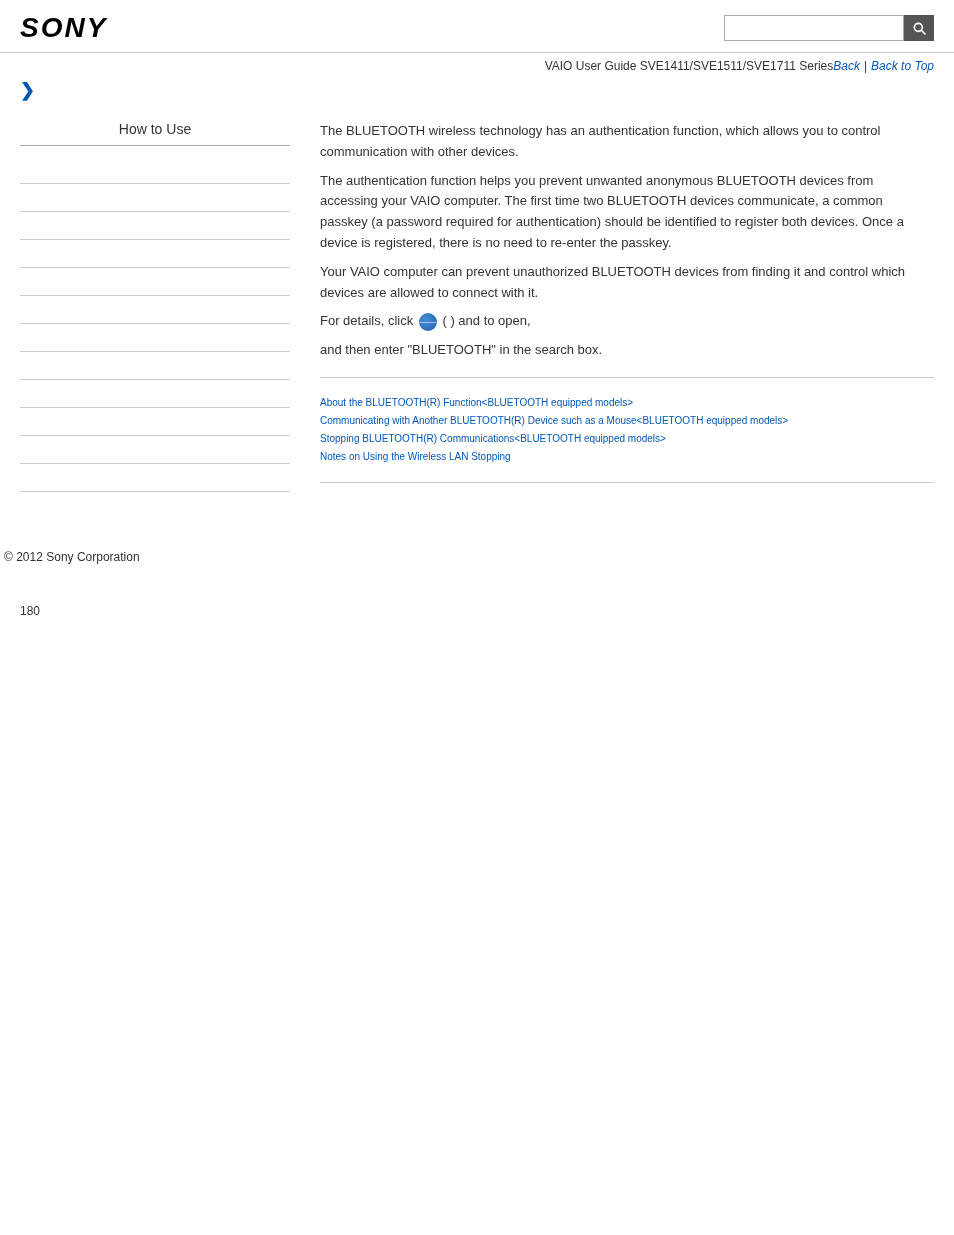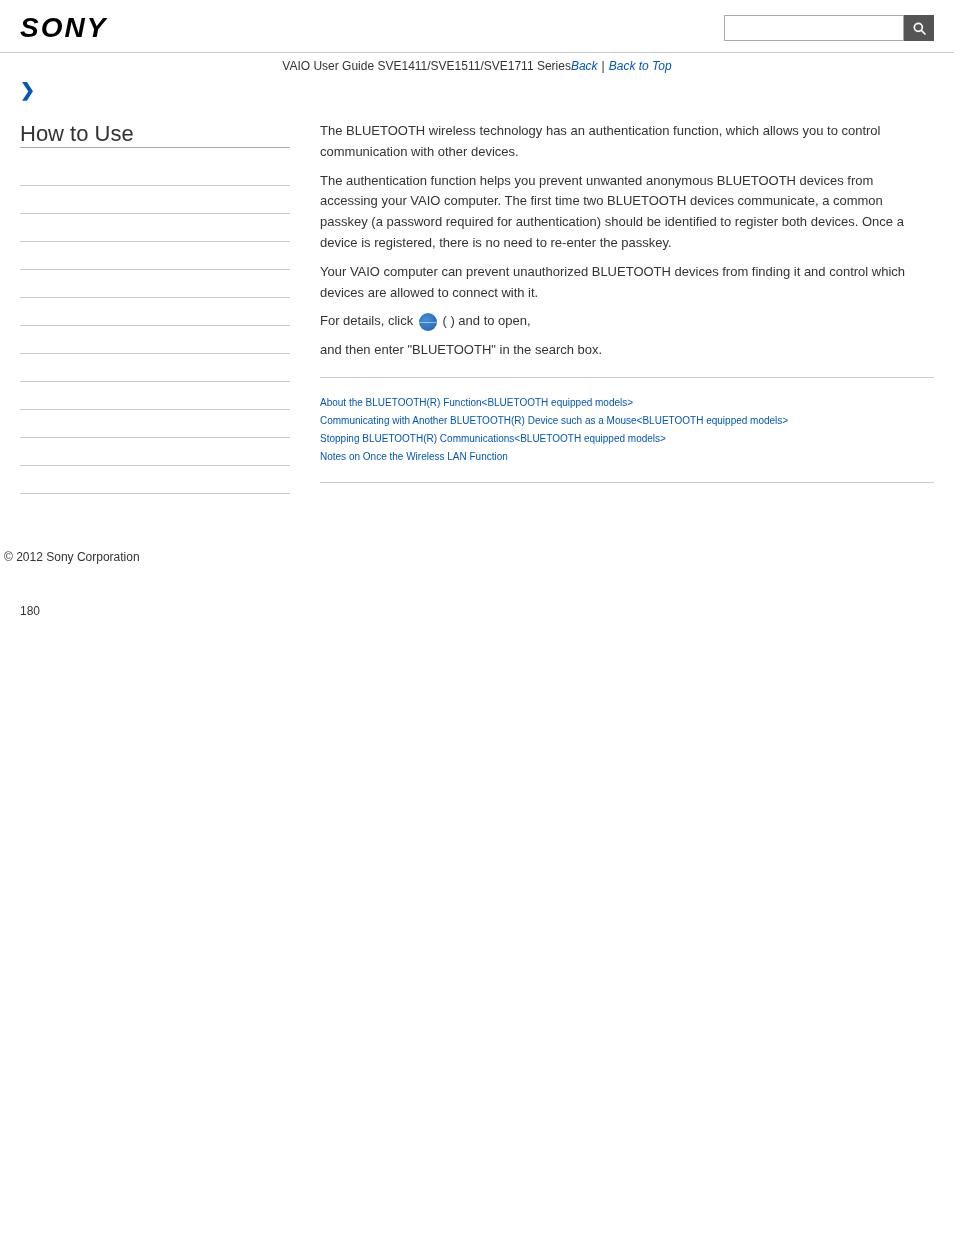--- a/index.html
+++ b/index.html
@@ -52,21 +52,21 @@
     .search-btn svg {
       width: 16px;
       height: 16px;
       fill: #fff;
     }
 
     
     .nav-bar {
       display: flex;
       align-items: center;
-      justify-content: center;
+      justify-content: flex-end;
       padding: 6px 20px;
       font-size: 12px;
     }
     .nav-left {
       color: #333;
     }
     .nav-right {
       display: flex;
       gap: 4px;
       align-items: center;
@@ -97,25 +97,27 @@
       font-weight: bold;
     }
 
     
     .sidebar {
       width: 290px;
       flex-shrink: 0;
       padding-right: 20px;
     }
     .sidebar-title {
-      font-size: 22px;
+      font-size: 14px;
       font-weight: normal;
       color: #333;
       border-bottom: 1px solid #aaa;
+      padding-bottom: 8px;
       margin-bottom: 10px;
+      text-align: center;
     }
     .sidebar-item {
       border-bottom: 1px solid #ccc;
       padding: 7px 0;
       font-size: 12px;
       color: #555;
       height: 28px;
     }
 
     
@@ -241,21 +243,21 @@
       <span>For details, click </span><span class="inline-icon"></span><span> (</span><span> ) and </span><span> to open</span><span>,</span>
     </p>
     <p class="content-paragraph">and then enter "BLUETOOTH" in the search box.</p>
 
     <hr class="content-divider">
 
     <div class="links-section">
       <a class="content-link">About the BLUETOOTH(R) Function&lt;BLUETOOTH equipped models&gt;</a>
       <a class="content-link">Communicating with Another BLUETOOTH(R) Device such as a Mouse&lt;BLUETOOTH equipped models&gt;</a>
       <a class="content-link">Stopping BLUETOOTH(R) Communications&lt;BLUETOOTH equipped models&gt;</a>
-      <a class="content-link">Notes on Once the Wireless LAN Function</a>
+      <a class="content-link">Notes on Using the Wireless LAN Stopping</a>
     </div>
 
     <hr class="content-divider">
   </div>
 </div>
 
 <div class="footer">
   <span class="copyright">© 2012 Sony Corporation</span>
 </div>
 

